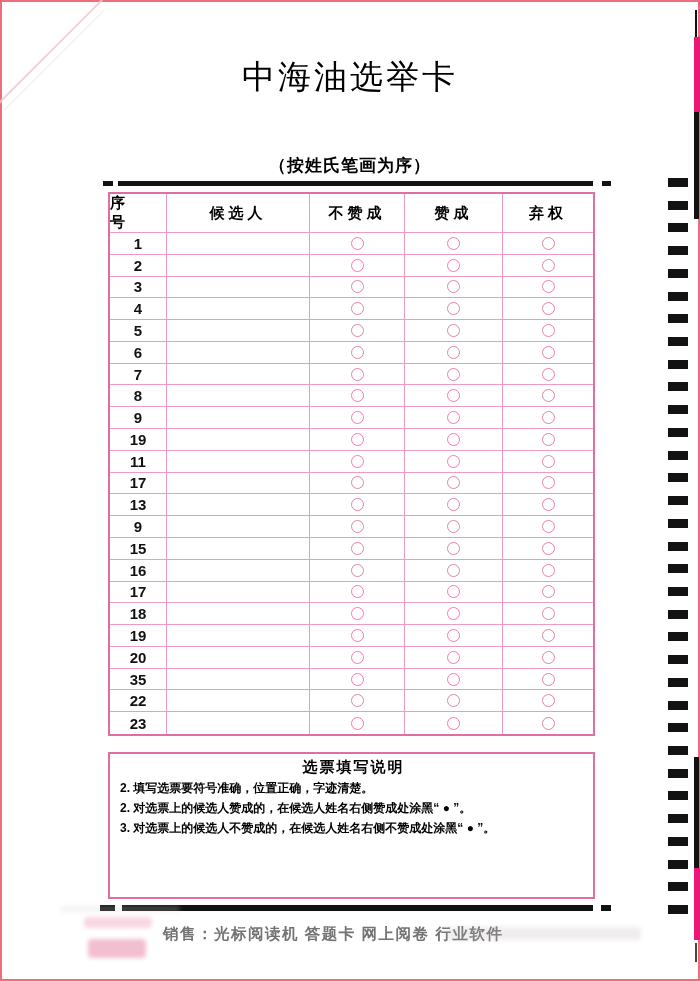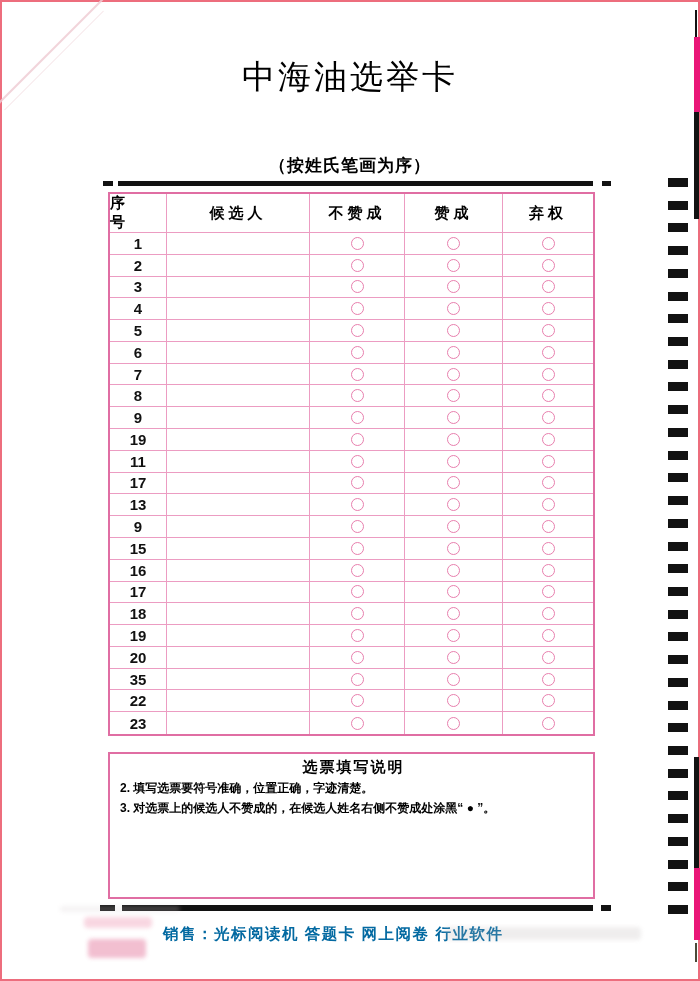--- a/index.html
+++ b/index.html
@@ -63,21 +63,21 @@
   .instructions{
     position:absolute;left:108px;top:752px;width:487px;height:147px;
     border:2px solid var(--tbl-border);box-sizing:border-box;background:#fff;
     padding:2px 6px 13px 10px;
   }
   .instr-title{text-align:center;font-weight:bold;font-size:15px;letter-spacing:2px;margin:2px 0 2px;color:#000;}
   .instr-item{font-size:12px;font-weight:bold;line-height:19.8px;white-space:nowrap;color:#000;}
 
   .footer-sales{
     position:absolute;left:163px;top:924px;
-    font-weight:bold;font-size:15.5px;letter-spacing:1.5px;color:#0369a1;
+    font-weight:bold;font-size:15.5px;letter-spacing:1.5px;color:#737373;
   }
 
   .edge{position:absolute;}
   .edge.k{background:var(--ink);}
   .edge.m{background:var(--magenta);}
   .e1{left:695px;top:10px;width:2px;height:27px;}
   .e2{left:694px;top:37px;width:6px;height:75px;}
   .e3{left:694px;top:112px;width:5px;height:107px;}
   .e4{left:694px;top:757px;width:5px;height:111px;}
   .e5{left:694px;top:868px;width:6px;height:72px;}
@@ -359,20 +359,21 @@
     </div>
     <div class="cell last-col last-row">
       <span class="bubble"></span>
     </div>
   </div>
 
 <div class="instructions">
   <div class="instr-title">选票填写说明</div>
   <div id="instr-list">
       <div class="instr-item">2. 填写选票要符号准确，位置正确，字迹清楚。</div>
+      <div class="instr-item">2. 对选票上的候选人赞成的，在候选人姓名右侧赞成处涂黑“ ● ”。</div>
       <div class="instr-item">3. 对选票上的候选人不赞成的，在候选人姓名右侧不赞成处涂黑“ ● ”。</div>
     </div>
 </div>
 
 <div class="hline bl-dash"></div>
 <div class="hline bl-main"></div>
 <div class="hline bl-dash-r"></div>
 
 <div class="footer-sales">销售：光标阅读机 答题卡 网上阅卷 行业软件</div>
 

